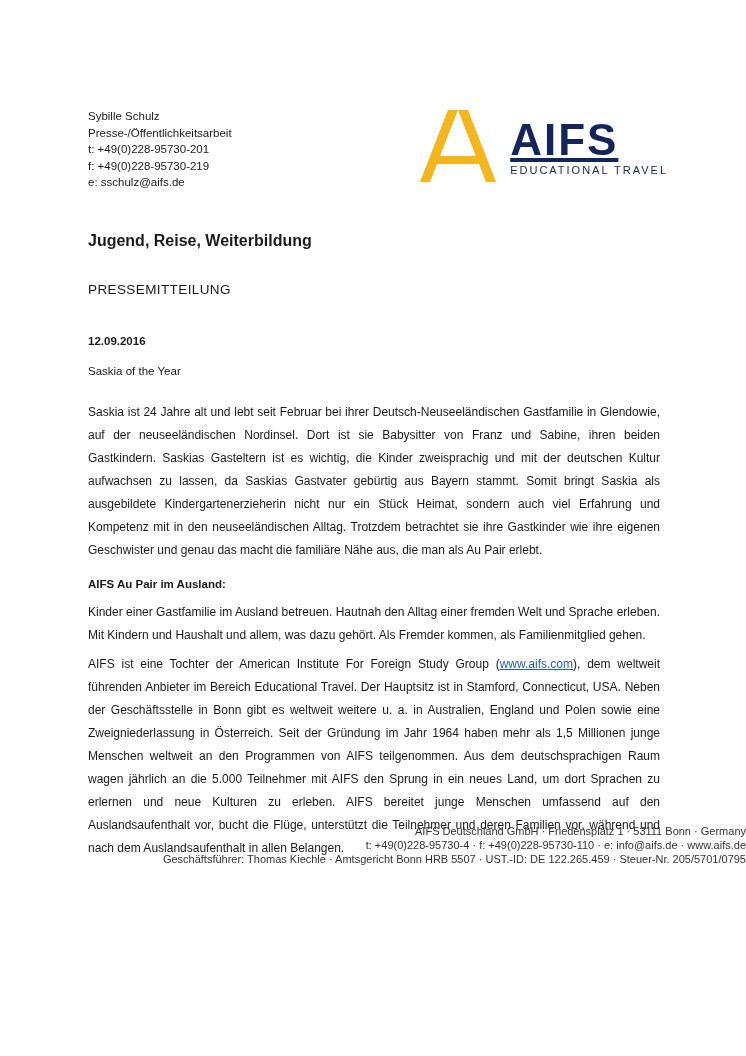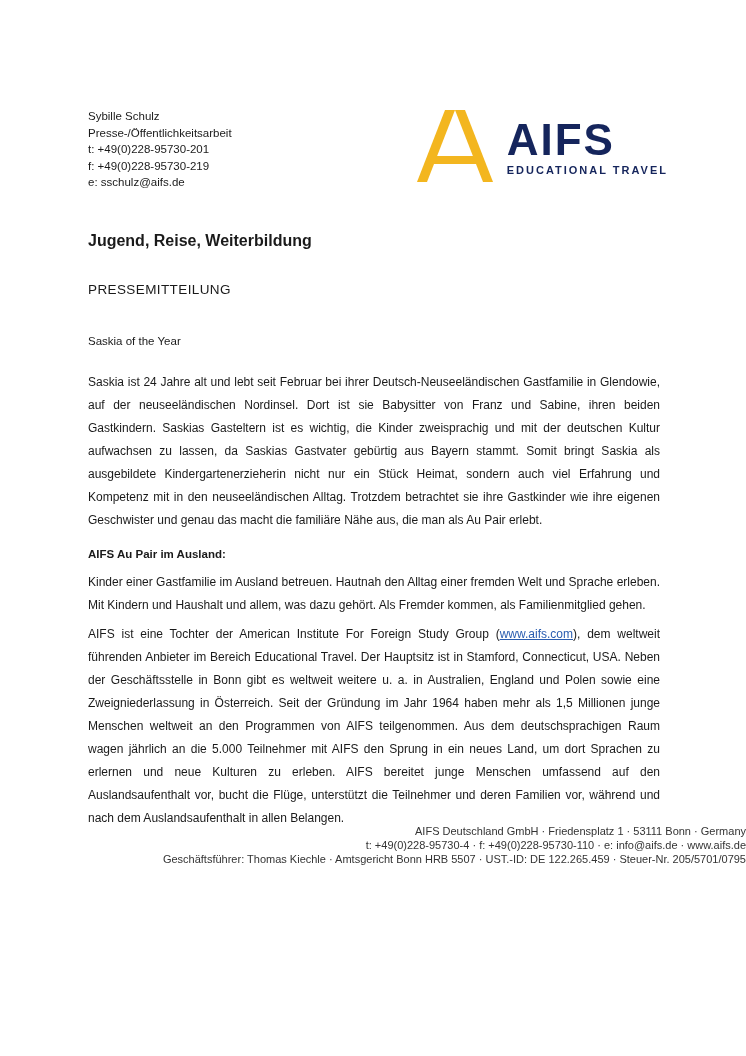--- a/index.html
+++ b/index.html
@@ -56,24 +56,25 @@
   .logo-text {
     padding-top: 10px;
   }
   .logo-aifs {
     font-family: "Liberation Sans", sans-serif;
     font-size: 44px;
     font-weight: bold;
     letter-spacing: 2px;
     color: #15255c;
     line-height: 44px;
+    text-decoration: underline;
   }
   .logo-sub {
     font-size: 11px;
-    font-weight: bold;
+    font-weight: normal;
     letter-spacing: 2.0px;
     color: #15255c;
     margin-top: 2px;
   }
 
   
   .content {
     position: absolute;
     left: 88px;
     top: 232px;
@@ -167,20 +168,21 @@
       </div>
     </div>
   </div>
 
   <div class="content">
 
     <div class="tagline">Jugend, Reise, Weiterbildung</div>
 
     <div class="doc-title">PRESSEMITTEILUNG</div>
 
+    <div class="date">12.09.2016</div>
 
     <div class="subject">Saskia of the Year</div>
 
     <p class="para">Saskia ist 24 Jahre alt und lebt seit Februar bei ihrer Deutsch-Neuseeländischen Gastfamilie in Glendowie, auf der neuseeländischen Nordinsel. Dort ist sie Babysitter von Franz und Sabine, ihren beiden Gastkindern. Saskias Gasteltern ist es wichtig, die Kinder zweisprachig und mit der deutschen Kultur aufwachsen zu lassen, da Saskias Gastvater gebürtig aus Bayern stammt. Somit bringt Saskia als ausgebildete Kindergartenerzieherin nicht nur ein Stück Heimat, sondern auch viel Erfahrung und Kompetenz mit in den neuseeländischen Alltag. Trotzdem betrachtet sie ihre Gastkinder wie ihre eigenen Geschwister und genau das macht die familiäre Nähe aus, die man als Au Pair erlebt.</p>
 
 
     <div class="sub-head">AIFS Au Pair im Ausland:</div>
 
     <p class="para">Kinder einer Gastfamilie im Ausland betreuen. Hautnah den Alltag einer fremden Welt und Sprache erleben. Mit Kindern und Haushalt und allem, was dazu gehört. Als Fremder kommen, als Familienmitglied gehen.</p>
 

